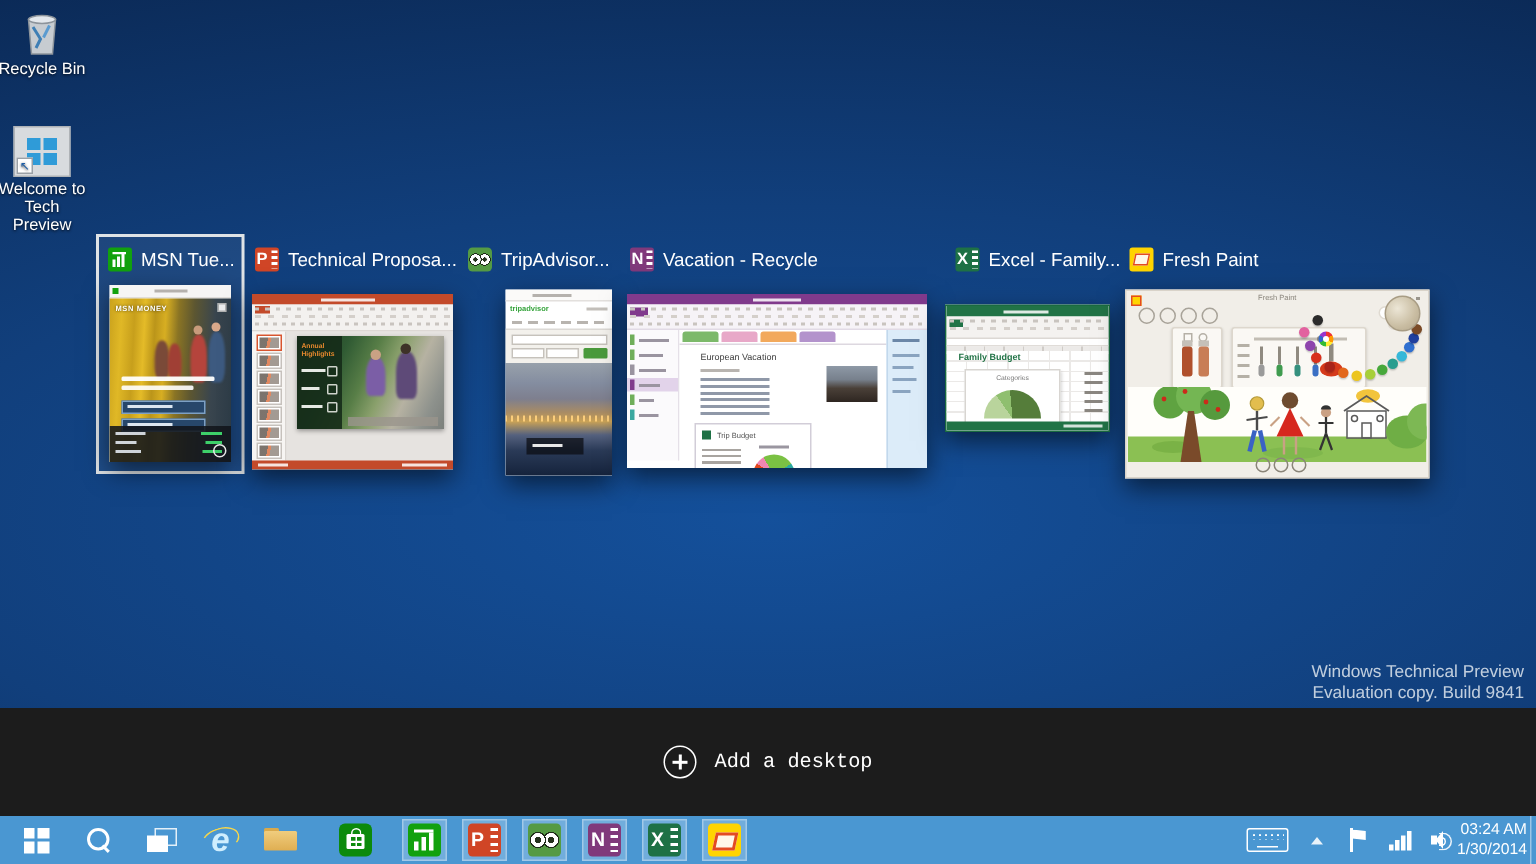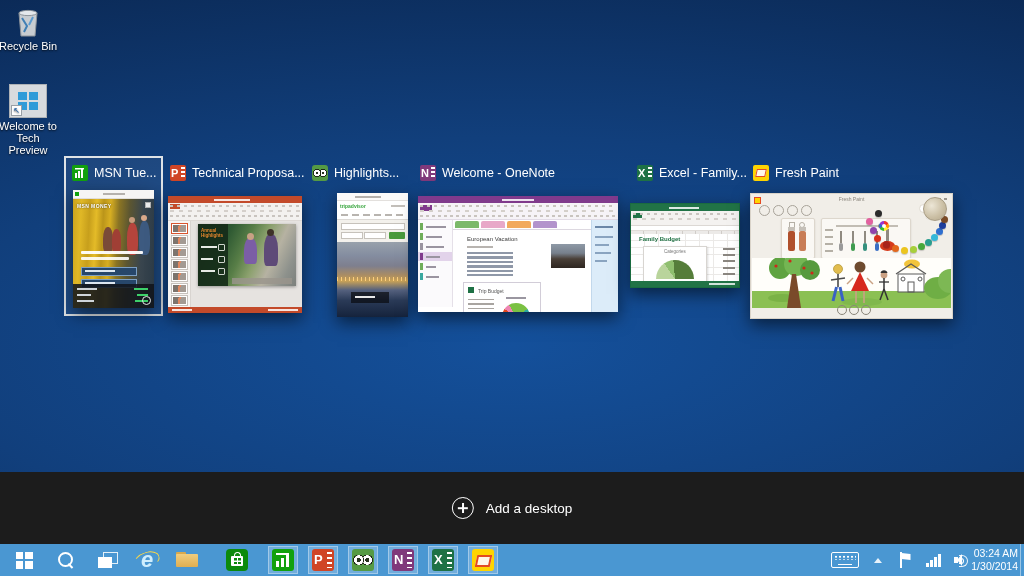--- a/index.html
+++ b/index.html
@@ -196,21 +196,21 @@
     background:conic-gradient(#e33 0 60deg,#f90 60deg 120deg,#fe3 120deg 180deg,#3b3 180deg 240deg,#36c 240deg 300deg,#93c 300deg 360deg);}
   .fp-rainbow::after{content:"";position:absolute;left:3px;top:3px;width:4px;height:4px;border-radius:50%;background:#fff;}
   .fp-big{position:absolute;right:5px;top:3px;width:22px;height:22px;border-radius:50%;border:1px solid #a89c84;
     background:radial-gradient(circle at 35% 35%, #ece6d6, #c9bda2 60%, #b3a68c);}
   .fp-white{position:absolute;width:7px;height:7px;border-radius:50%;background:#fff;border:1px solid #e0dbd2;}
   .fp-canvas{position:absolute;left:1px;top:64px;width:199px;height:50px;background:#fffefa;}
   .fp-bottom{position:absolute;bottom:3px;width:8px;height:8px;border:1px solid #8a8579;border-radius:50%;}
   
   #bottombar{position:absolute;left:0;top:472px;width:1024px;height:72px;background:#1c1c1c;}
   #add-desktop{position:absolute;left:50%;top:50%;transform:translate(-50%,-50%);
-    display:flex;align-items:center;gap:12px;color:#fff;font-size:13.5px;cursor:pointer;}
+    display:flex;align-items:center;gap:12px;color:#fff;font-size:13.5px;cursor:pointer;font-family:Liberation Mono, monospace;}
   .plus-circle{width:20px;height:20px;border:1.6px solid #fff;border-radius:50%;position:relative;flex:0 0 20px;}
   .plus-circle::before,.plus-circle::after{content:"";position:absolute;background:#fff;left:50%;top:50%;}
   .plus-circle::before{width:10px;height:1.6px;transform:translate(-50%,-50%);}
   .plus-circle::after{width:1.6px;height:10px;transform:translate(-50%,-50%);}
   
   #taskbar{position:absolute;left:0;top:544px;width:1024px;height:32px;background:#4a97d2;}
   .tb-btn{position:absolute;top:0;height:32px;display:flex;align-items:center;justify-content:center;cursor:pointer;}
   .tb-cell{position:absolute;top:2px;height:28px;width:30px;background:rgba(255,255,255,.22);
     border:1px solid rgba(255,255,255,.35);box-sizing:border-box;display:flex;align-items:center;justify-content:center;cursor:pointer;}
   .tb-ic{width:22px;height:22px;border-radius:3px;position:relative;overflow:hidden;flex:0 0 22px;}
@@ -296,48 +296,52 @@
           <i></i>
           <i></i>
           <i></i>
           <i></i>
         </div>
       <div class="shortcut-arrow">↖</div>
     </div>
     <div class="di-label">Welcome to Tech Preview</div>
   </div>
 
+  <div id="watermark">
+    <div>Windows Technical Preview</div>
+    <div>Evaluation copy. Build 9841</div>
+  </div>
 
   <div id="sel-box"></div>
 
   <div class="tile-title" style="left:72px;top:164px;">
     <span class="ti msn">
         <span class="bars"></span>
       </span>
     <span>MSN Tue...</span>
   </div>
   <div class="tile-title" style="left:170px;top:164px;">
     <span class="ti ppt">
         <span class="letter">P</span>
         <span class="lines"></span>
       </span>
     <span>Technical Proposa...</span>
   </div>
   <div class="tile-title" style="left:312px;top:164px;">
     <span class="ti trip">
         <span class="owl"></span>
       </span>
-    <span>Highlights...</span>
+    <span>TripAdvisor...</span>
   </div>
   <div class="tile-title" style="left:420px;top:164px;">
     <span class="ti onenote">
         <span class="letter">N</span>
         <span class="lines"></span>
       </span>
-    <span>Welcome - OneNote</span>
+    <span>Vacation - Recycle</span>
   </div>
   <div class="tile-title" style="left:637px;top:164px;">
     <span class="ti excel">
         <span class="letter">X</span>
         <span class="lines"></span>
       </span>
     <span>Excel - Family...</span>
   </div>
   <div class="tile-title" style="left:753px;top:164px;">
     <span class="ti fresh">

